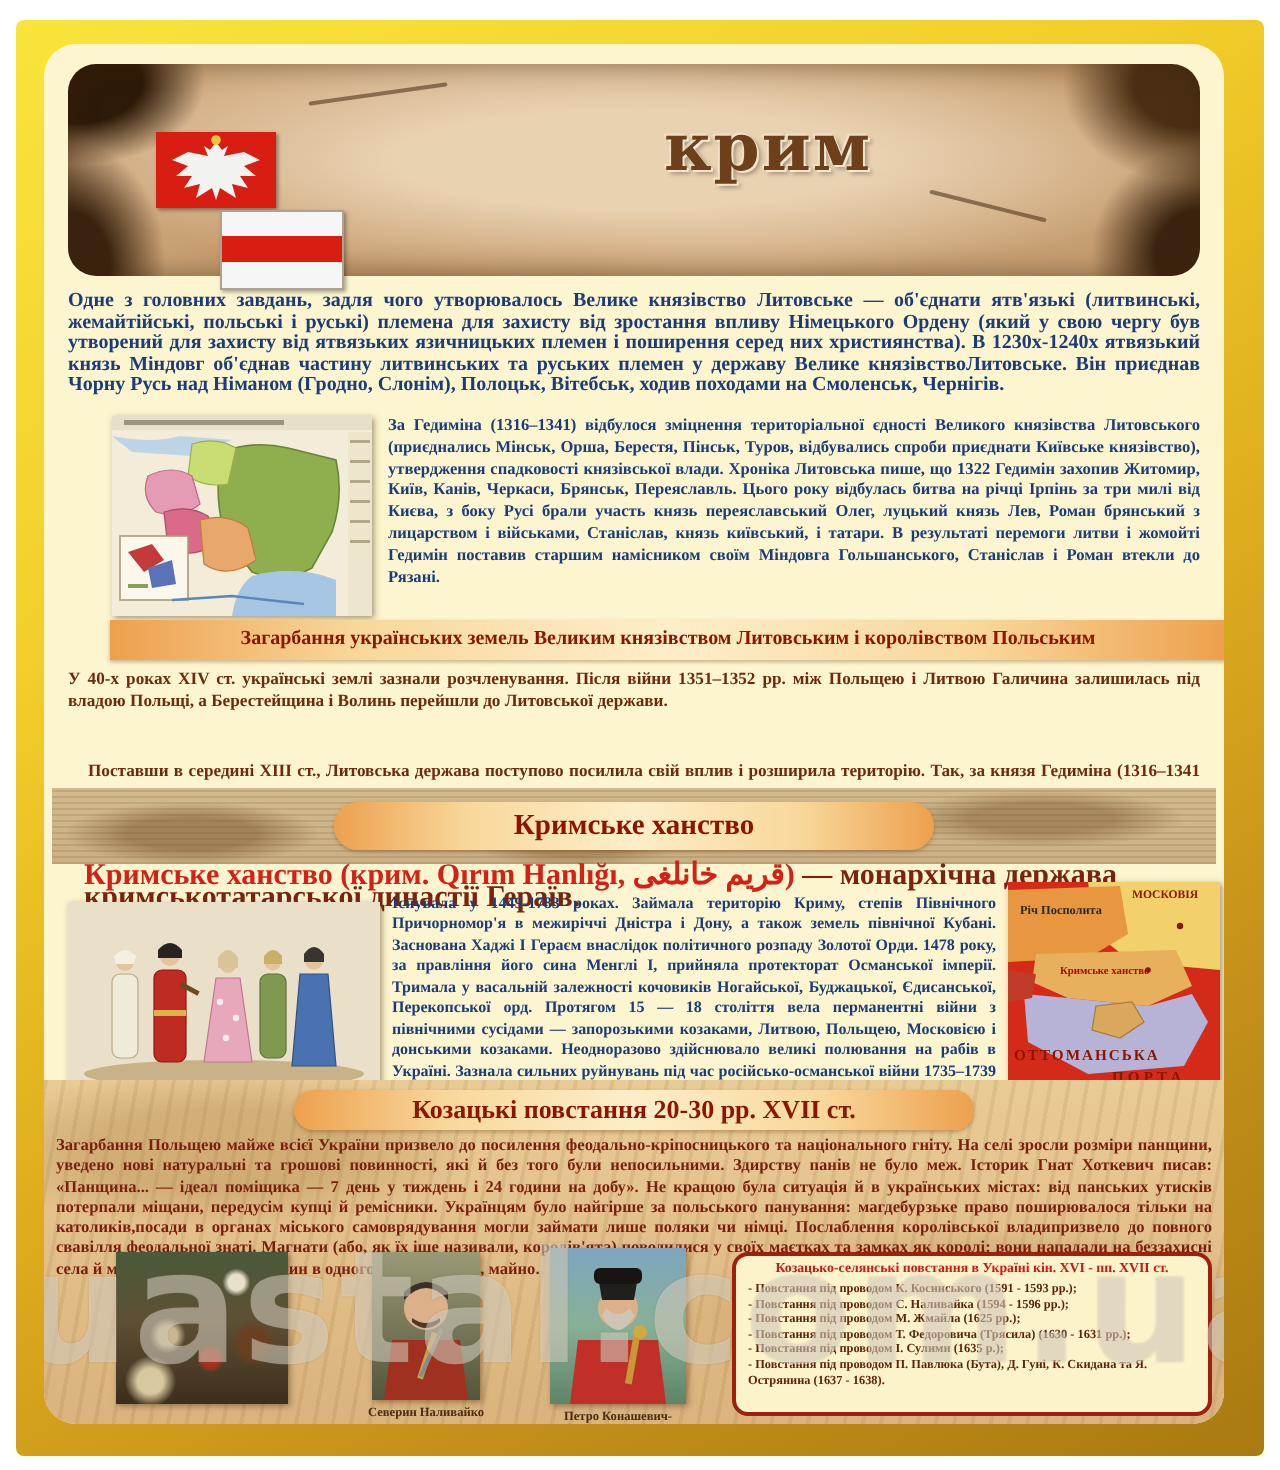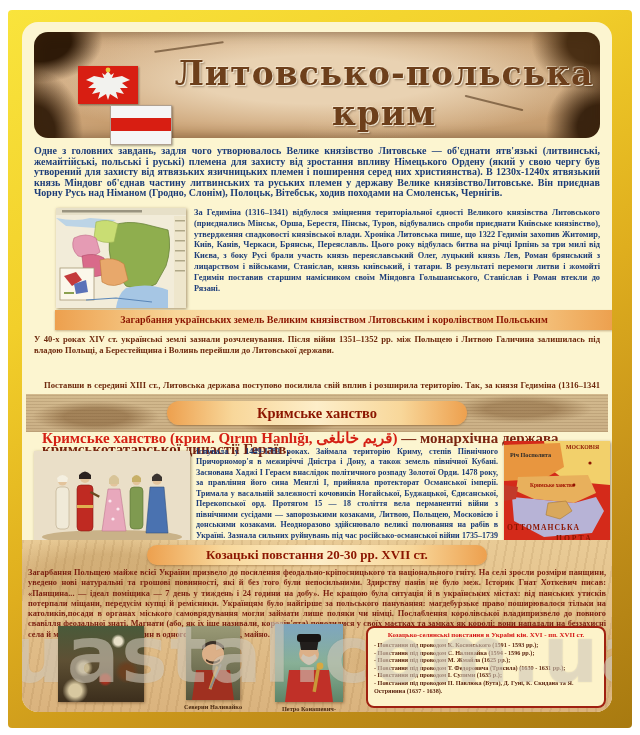--- a/index.html
+++ b/index.html
@@ -128,21 +128,20 @@
       <div class="crack" style="left:120px;top:14px;width:70px;height:2px;transform:rotate(-8deg);"></div>
       <div class="crack" style="left:430px;top:70px;width:60px;height:2px;transform:rotate(14deg);"></div>
       <div class="flag-top">
         <svg width="60" height="38" viewBox="0 0 60 38">
           <polygon points="30,5 33,9 36,7 34,12 44,10 52,14 44,17 50,22 42,22 46,28 38,26 40,33 32,28 30,34 28,28 20,33 22,26 14,28 18,22 10,22 16,17 8,14 16,10 26,12 24,7 27,9" fill="#f2f2ee"></polygon>
           <circle cx="30" cy="4" r="2.4" fill="#e8c83a"></circle>
         </svg>
       </div>
       <div class="flag-stripes"></div>
       <div class="poster-title">
-        <div>Литовсько-польська</div>
         <div>крим</div>
       </div>
     </div>
 
     <div class="para navy p-intro">Одне з головних завдань, задля чого утворювалось Велике князівство Литовське — об'єднати ятв'язькі (литвинські, жемайтійські, польські і руські) племена для захисту від зростання впливу Німецького Ордену (який у свою чергу був утворений для захисту від ятвязьких язичницьких племен і поширення серед них християнства). В 1230х-1240х ятвязький князь Міндовг об'єднав частину литвинських та руських племен у державу Велике князівствоЛитовське. Він приєднав Чорну Русь над Німаном (Гродно, Слонім), Полоцьк, Вітебськ, ходив походами на Смоленськ, Чернігів.</div>
 
     <div class="img-box" style="left:34px;top:186px;width:130px;height:100px;background:#f4eedd;">
       <svg width="130" height="100" viewBox="0 0 130 100">
         <rect x="0" y="0" width="130" height="100" fill="#f2ecd9"></rect>
         <rect x="0" y="0" width="130" height="7" fill="#e7e0c8"></rect>

